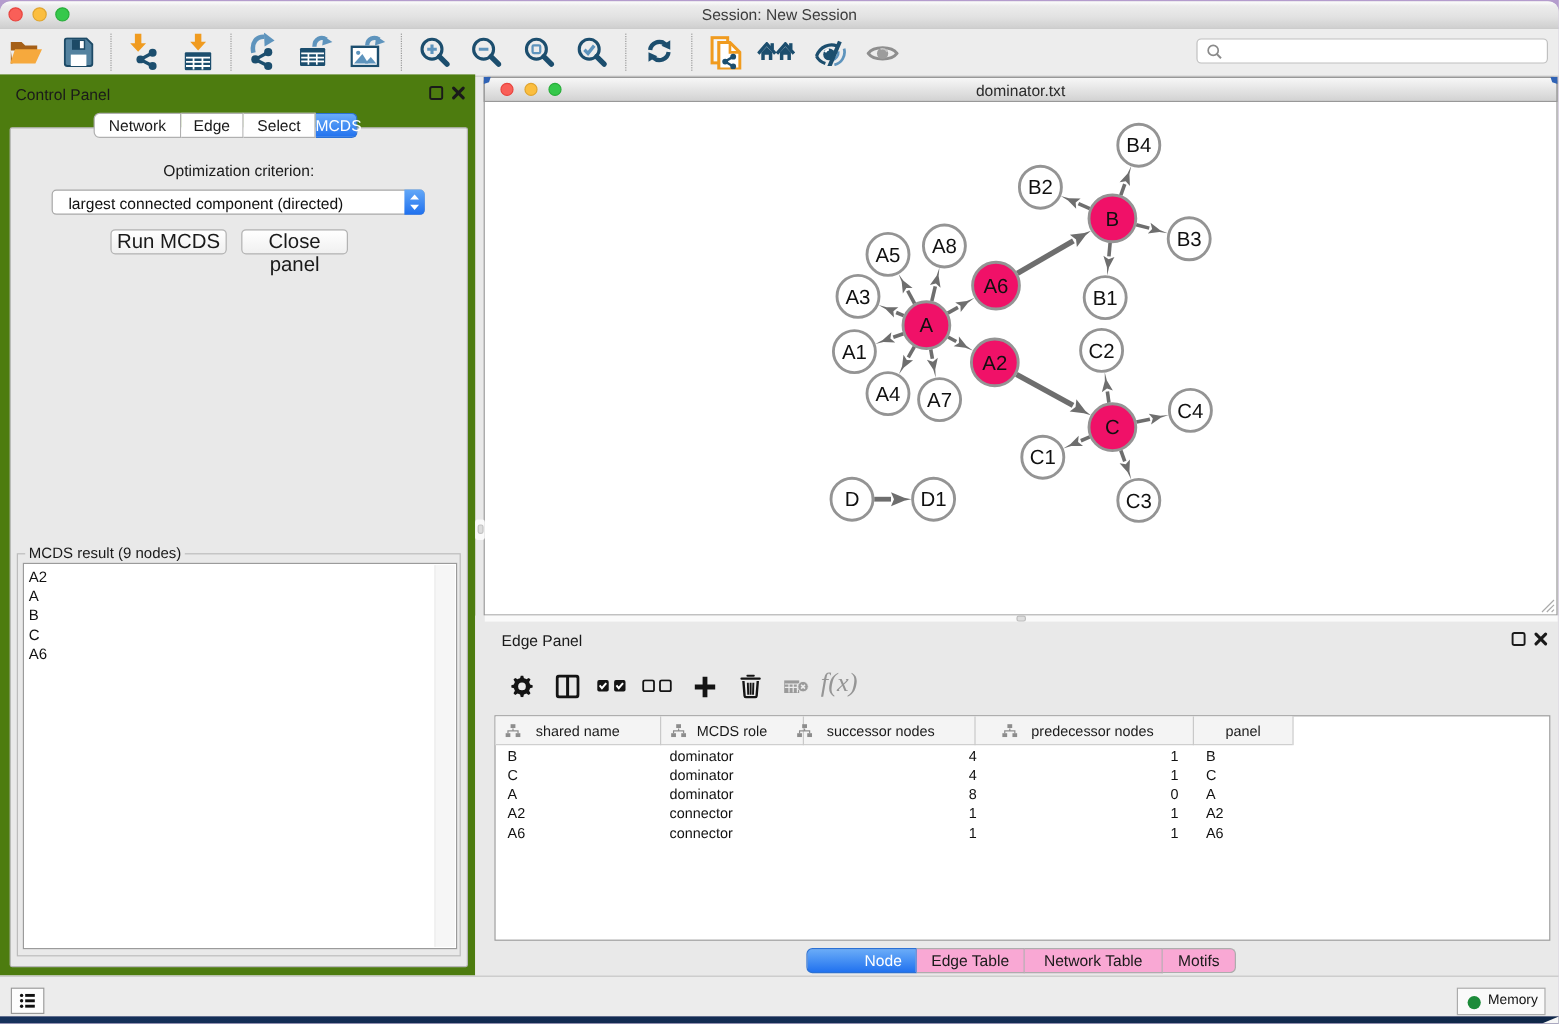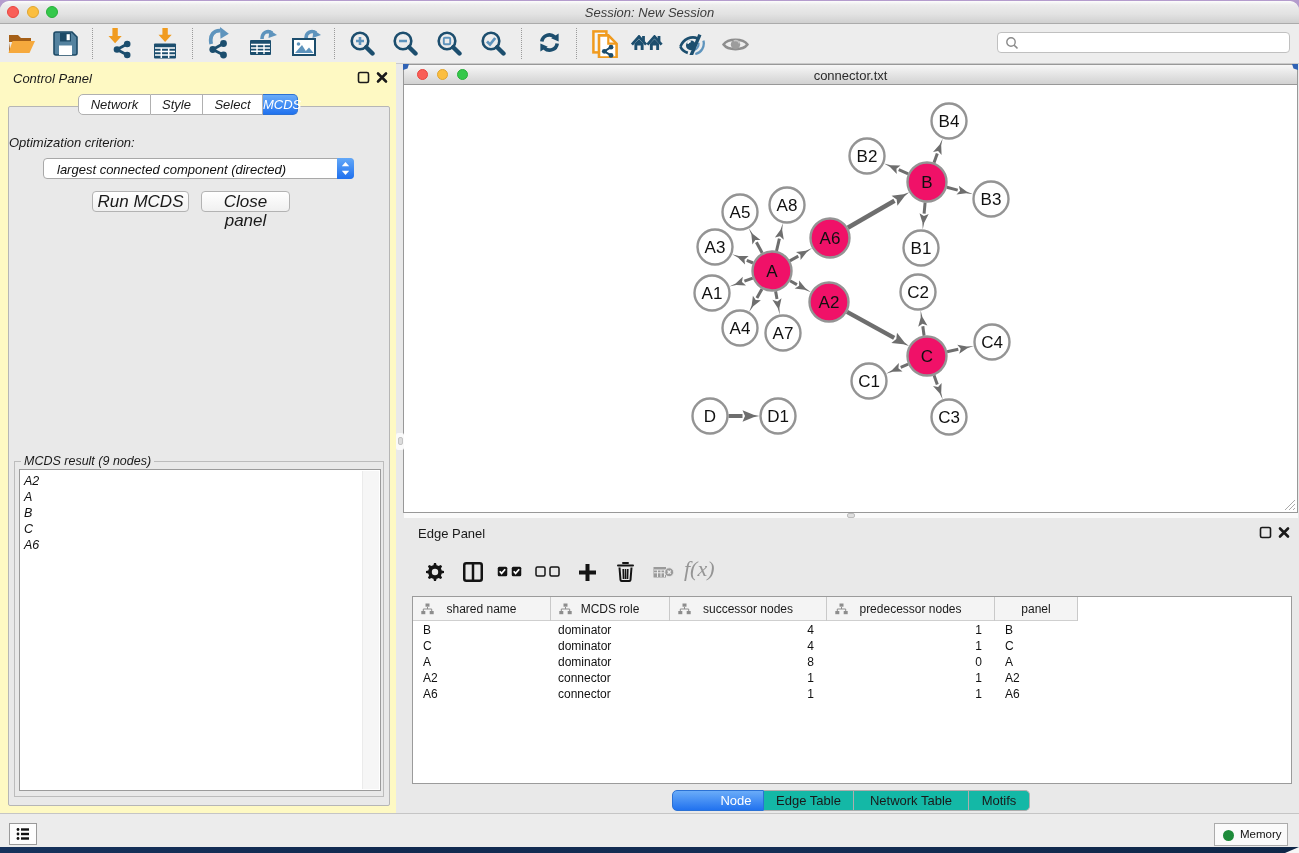--- a/index.html
+++ b/index.html
@@ -1,39 +1,39 @@
 <!DOCTYPE html>
 <html><head>
 <meta charset="utf-8">
 <style>
 * { margin:0; padding:0; box-sizing:border-box; }
 html,body { width:1299px; height:853px; overflow:hidden; font-family:"Liberation Sans", sans-serif; }
 body { position:relative; background:#b49ccd; }
 
 #appwin { position:absolute; left:0; top:1px; width:1299px; height:846px; background:#e9e9e9; border-radius:9px 9px 0 0; overflow:hidden; }
-#titlebar { position:absolute; left:0; top:0; width:1299px; height:23px; background:linear-gradient(180deg,#fdfdfd 0%,#ececec 18%,#e2e2e2 60%,#d0d0d0 100%); border-bottom:1px solid #ababab; border-radius:9px 9px 0 0;font-style:italic; }
+#titlebar { position:absolute; left:0; top:0; width:1299px; height:23px; background:linear-gradient(180deg,#fdfdfd 0%,#ececec 18%,#e2e2e2 60%,#d0d0d0 100%); border-bottom:1px solid #ababab; border-radius:9px 9px 0 0; }
 #titlebar .title { position:absolute; left:0; right:0; top:4px; text-align:center; font-size:13px; color:#3c3c3c; }
 .tl { position:absolute; width:12px; height:12px; border-radius:50%; }
 .tl.r { background:#f95f58; border:1px solid #e8453f; }
 .tl.y { background:#fbbe3f; border:1px solid #e0a52f; }
 .tl.g { background:#35c84b; border:1px solid #29ae3b; }
 #toolbar { position:absolute; left:0; top:23px; width:1299px; height:40px; background:#ededed; border-bottom:1px solid #cacaca; }
 .tsep { position:absolute; top:4px; height:31px; width:0; border-left:1px dotted #9a9a9a; }
 .ticon { position:absolute; }
 #searchbox { position:absolute; left:997px; top:8px; width:293px; height:21px; background:#fff; border:1px solid #c0c0c0; border-radius:4px; }
 
-#cpanel { position:absolute; left:0; top:61px; width:396px; height:751px; background:#fef9c3;font-style:italic; }
+#cpanel { position:absolute; left:0; top:61px; width:396px; height:751px; background:#4d7c0f; }
 #cpanel .ptitle { position:absolute; left:13px; top:9px; font-size:13px; color:#1a1a1a; }
 #cpbox { position:absolute; left:8px; top:44px; width:382px; height:700px; border:1px solid #b6b6b6; border-radius:2px; background:#e9e9e9; }
 #cptabs { position:absolute; left:78px; top:32px; width:244px; height:21px; display:flex; }
 #cptabs .tab { height:21px; background:#fff; border:1px solid #b0b0b0; border-left:none; font-size:13px; color:#1a1a1a; text-align:center; line-height:20px; }
 #cptabs .tab:first-child { border-left:1px solid #b0b0b0; border-radius:5px 0 0 5px; }
 #cptabs .tab:last-child { border-radius:0 5px 5px 0; }
 #cptabs .tab.sel { background:linear-gradient(#6aacf8,#2172ef); color:#fff; border-color:#2b71d4; }
-#optlabel { position:absolute; left:9px; top:73px; width:380px; text-align:left; font-size:13px; color:#1a1a1a; }
+#optlabel { position:absolute; left:9px; top:73px; width:380px; text-align:center; font-size:13px; color:#1a1a1a; }
 #dropdown { position:absolute; left:43px; top:96px; width:311px; height:21px; background:#fff; border:1px solid #a8a8a8; border-radius:4px; }
 #dropdown .dtext { position:absolute; left:13px; top:3px; font-size:13px; color:#111; }
 #dropdown .stepper { position:absolute; right:-1px; top:-1px; width:17px; height:21px; background:linear-gradient(#63a8f8,#1f70ee); border-radius:0 4px 4px 0; }
 .btn { position:absolute; height:21px; background:linear-gradient(#ffffff,#f0f0f0); border:1px solid #b3b3b3; border-radius:4px; font-size:17px; color:#1a1a1a; text-align:center; line-height:19px; }
 #fieldset { position:absolute; left:14px; top:399px; width:370px; height:336px; border:1px solid #bcbcbc; }
 #fieldset .legend { position:absolute; left:6px; top:-8px; background:#e9e9e9; padding:0 3px; font-size:12.5px; color:#1a1a1a; }
 #listbox { position:absolute; left:4px; top:7px; width:362px; height:322px; background:#fff; border:1px solid #9b9b9b; }
 #listbox .sb { position:absolute; right:1px; top:1px; width:17px; height:318px; background:#f6f6f6; border-left:1px solid #ebebeb; }
 #listbox .li { position:absolute; left:4px; font-size:12.5px; color:#111; }
 
@@ -44,21 +44,21 @@
 #tpanel { position:absolute; left:396px; top:512px; width:903px; height:300px; background:#e9e9e9; }
 #tpanel .ptitle { position:absolute; left:22px; top:13px; font-size:13px; color:#1a1a1a; }
 #ttoolbar { position:absolute; left:16px; top:36px; width:870px; height:40px; }
 #ttable { position:absolute; left:16px; top:83px; width:880px; height:188px; background:#fff; border:1px solid #9b9b9b; }
 #thead { position:absolute; left:0; top:0; width:664px; height:24px; background:#f4f4f4; border-bottom:1px solid #cfcfcf; }
 #thead .th { position:absolute; top:0; height:24px; border-right:1px solid #c9c9c9; font-size:12px; color:#1a1a1a; }
 #thead .th .lbl { position:absolute; left:0; right:0; top:5px; text-align:center; }
 .trow { position:absolute; left:0; width:664px; height:16px; font-size:12px; color:#111; }
 .trow span { position:absolute; top:1px; }
 #btabs { position:absolute; left:276px; top:277px; height:21px; display:flex; }
-#btabs .tab { height:21px; background:#14b8a6; border:1px solid #adadad; border-left:none; font-size:13px; color:#1a1a1a; text-align:center; line-height:20px; }
+#btabs .tab { height:21px; background:#f9a8d4; border:1px solid #adadad; border-left:none; font-size:13px; color:#1a1a1a; text-align:center; line-height:20px; }
 #btabs .tab:first-child { border-left:1px solid #adadad; border-radius:5px 0 0 5px;padding-left:36px; }
 #btabs .tab:last-child { border-radius:0 5px 5px 0; }
 #btabs .tab.sel { background:linear-gradient(#6aacf8,#2172ef); color:#fff; border-color:#2b71d4; }
 
 #statusbar { position:absolute; left:0; top:812px; width:1299px; height:34px; background:#ececec; border-top:1px solid #c5c5c5; }
 #listbtn { position:absolute; left:9px; top:9px; width:28px; height:22px; background:#fdfdfd; border:1px solid #9a9a9a; }
 #membtn { position:absolute; left:1214px; top:9px; width:74px; height:23px; background:#fafafa; border:1px solid #ababab; font-size:11.5px; color:#111; }
 #membtn .dot { position:absolute; left:8px; top:6px; width:11px; height:11px; border-radius:50%; background:#1d8b3a; }
 #membtn .txt { position:absolute; left:25px; top:4px; }
 #deskbottom { position:absolute; left:0; top:847px; width:1299px; height:6px; background:linear-gradient(90deg,#16325c,#112a50 30%,#142e55 60%,#0f2748); }
@@ -192,21 +192,21 @@
     </div>
   <div id="cpanel">
     <div class="ptitle">Control Panel</div>
     <svg style="position:absolute; left:357px; top:9px;" width="32" height="13" viewBox="0 0 32 13">
         <rect x="1.5" y="1.5" width="10" height="10" rx="1.5" fill="none" stroke="#1a1a1a" stroke-width="1.6"></rect>
         <path d="M21,2.5 L29,10.5 M29,2.5 L21,10.5" stroke="#1a1a1a" stroke-width="2.6" stroke-linecap="round"></path>
       </svg>
     <div id="cpbox"></div>
     <div id="cptabs">
       <div class="tab" style="width:73px;">Network</div>
-      <div class="tab" style="width:52px;">Style</div>
+      <div class="tab" style="width:52px;">Edge</div>
       <div class="tab" style="width:60px;">Select</div>
       <div class="tab sel" style="width:35px;">MCDS</div>
     </div>
     <div id="optlabel">Optimization criterion:</div>
     <div id="dropdown">
       <div class="dtext">largest connected component (directed)</div>
       <div class="stepper">
         <svg width="17" height="21" viewBox="0 0 17 21">
           <path d="M4.8 8.3 L8.5 4 L12.2 8.3 Z" fill="#fff"></path>
           <path d="M4.8 12.7 L8.5 17 L12.2 12.7 Z" fill="#fff"></path>
@@ -232,21 +232,21 @@
         <path d="M0,0 L9,0 L0,9 Z" fill="none"></path>
         <path d="M0,6 L0,0 L6,0 L4.5,4.5 Z" fill="#2f62b5"></path>
       </svg>
     <svg style="position:absolute; right:-1px; top:-1px; z-index:3;" width="10" height="10" viewBox="0 0 10 10">
         <path d="M10,6 L10,0 L4,0 L5.5,4.5 Z" fill="#2f62b5"></path>
       </svg>
     <div id="nettitle">
       <div class="tl r" style="left:13px; top:4px; width:11px; height:11px;"></div>
       <div class="tl y" style="left:33px; top:4px; width:11px; height:11px;"></div>
       <div class="tl g" style="left:53px; top:4px; width:11px; height:11px;"></div>
-      <div class="title">connector.txt</div>
+      <div class="title">dominator.txt</div>
     </div>
     <svg id="graph" style="position:absolute; left:0px; top:21px;" width="893" height="426" viewBox="404 86 893 426" font-family="Liberation Sans, sans-serif">
       <line x1="752.8" y1="278.1" x2="744.4" y2="281.1" stroke="#6e6e6e" stroke-width="3"></line>
       <polygon points="729.4,286.6 735.6,283.4 742.8,276.8 742.0,282.0 746.0,285.4 736.3,285.1" fill="#6e6e6e"></polygon>
       <line x1="753.1" y1="263.0" x2="746.8" y2="260.4" stroke="#6e6e6e" stroke-width="3"></line>
       <polygon points="732.1,254.2 738.9,256.1 748.6,256.1 744.5,259.4 745.0,264.6 738.2,257.7" fill="#6e6e6e"></polygon>
       <line x1="762.0" y1="288.9" x2="756.9" y2="297.9" stroke="#6e6e6e" stroke-width="3"></line>
       <polygon points="749.1,311.9 751.7,305.3 752.9,295.7 755.7,300.1 760.9,300.2 753.3,306.2" fill="#6e6e6e"></polygon>
       <line x1="762.2" y1="253.0" x2="756.4" y2="242.3" stroke="#6e6e6e" stroke-width="3"></line>
       <polygon points="748.8,228.3 752.9,234.0 760.5,240.1 755.3,240.1 752.4,244.5 751.4,234.8" fill="#6e6e6e"></polygon>
@@ -391,21 +391,21 @@
           </div>
           <div class="th" style="left:138px; width:119px;">
             <svg style="position:absolute; left:8px; top:6px;" width="13" height="12" viewBox="0 0 13 12">
               <rect x="4.5" y="0.5" width="4" height="3.2" fill="#8d8d8d"></rect>
               <rect x="0.3" y="8" width="4" height="3.2" fill="#8d8d8d"></rect>
               <rect x="8.7" y="8" width="4" height="3.2" fill="#8d8d8d"></rect>
               <path d="M6.5,4 V6 M2.3,8 V6 H10.7 V8" stroke="#8d8d8d" stroke-width="1" fill="none"></path>
             </svg>
             <div class="lbl">MCDS role</div>
           </div>
-          <div class="th" style="left:257px; width:157px;">
+          <div class="th" style="left:243px; width:157px;">
             <svg style="position:absolute; left:8px; top:6px;" width="13" height="12" viewBox="0 0 13 12">
               <rect x="4.5" y="0.5" width="4" height="3.2" fill="#8d8d8d"></rect>
               <rect x="0.3" y="8" width="4" height="3.2" fill="#8d8d8d"></rect>
               <rect x="8.7" y="8" width="4" height="3.2" fill="#8d8d8d"></rect>
               <path d="M6.5,4 V6 M2.3,8 V6 H10.7 V8" stroke="#8d8d8d" stroke-width="1" fill="none"></path>
             </svg>
             <div class="lbl">successor nodes</div>
           </div>
           <div class="th" style="left:414px; width:168px;">
             <svg style="position:absolute; left:8px; top:6px;" width="13" height="12" viewBox="0 0 13 12">

